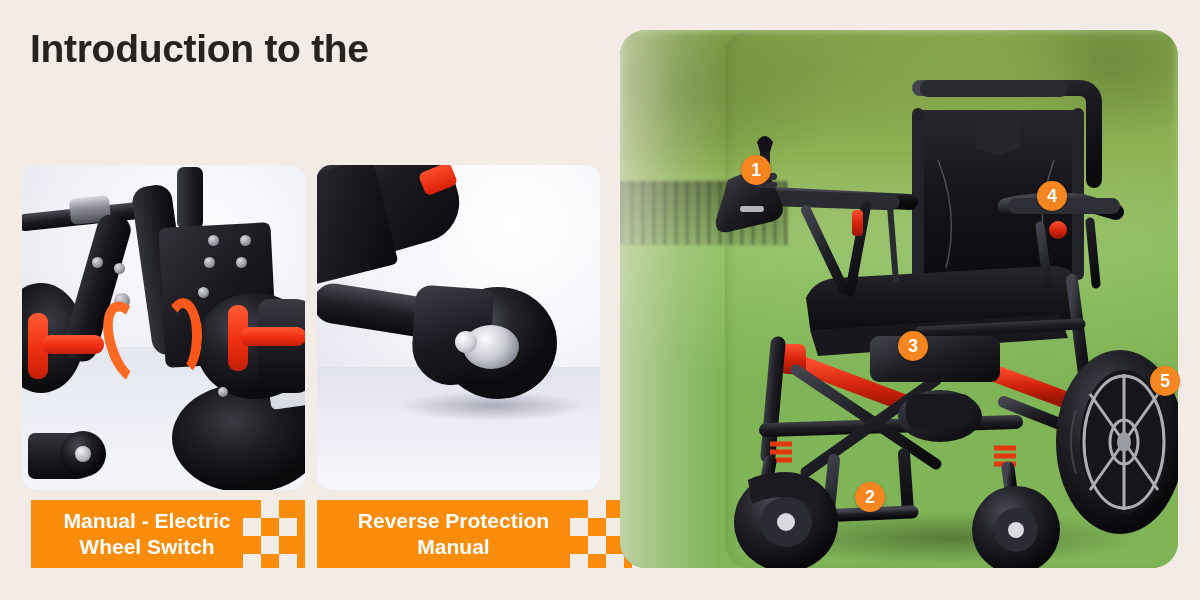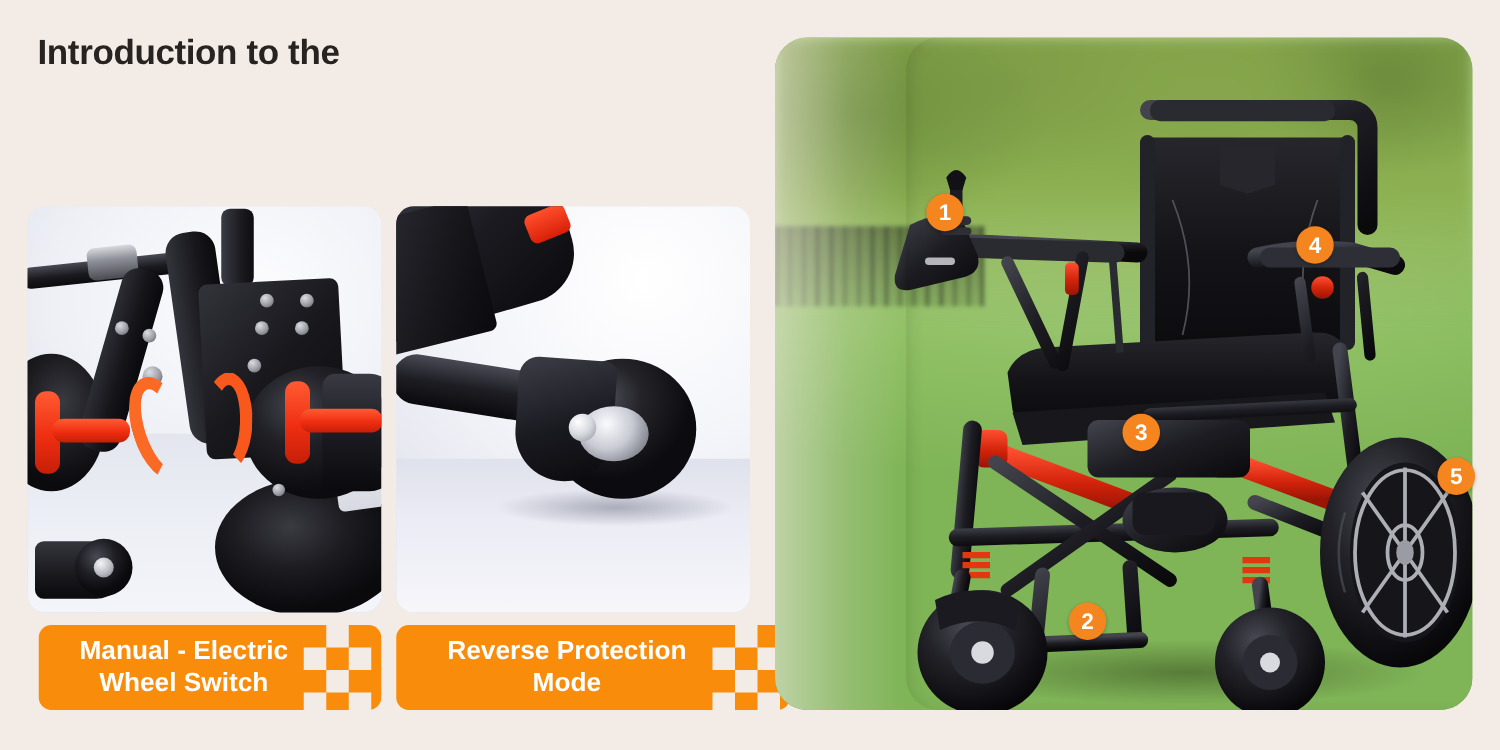--- a/index.html
+++ b/index.html
@@ -7,21 +7,21 @@
   body {
     background:#f3ebe6;
     font-family:"Liberation Sans", sans-serif;
     position:relative;
   }
   .stage { position:absolute; inset:0; }
 
   
   .page-title {
     position:absolute; left:30px; top:24px; width:600px;
-    font-size:28px; font-weight:700; line-height:1.30;
+    font-size:39px; font-weight:700; line-height:1.30;
     color:#262321; letter-spacing:-0.3px;
   }
   .page-title .ln { display:block; white-space:nowrap; }
 
   
   .detail-card {
     position:absolute; top:165px; width:283px; height:325px;
     border-radius:14px; overflow:hidden;
     background:#e9e9ef;
   }
@@ -189,21 +189,21 @@
   }
   .p2-shadow {
     position:absolute; left:80px; top:226px; width:190px; height:30px;
     border-radius:50%;
     background:radial-gradient(closest-side, rgba(70,74,95,.38), rgba(70,74,95,0));
   }
 
   
   .caption {
     position:absolute; top:500px; height:68px;
-    background:#f98c0b; border-radius:10px;
+    background:#f98c0b; border-radius:0;
     display:flex; align-items:center; justify-content:center;
     color:#fff; font-weight:700; font-size:21px; line-height:1.22;
     text-align:center; padding:0 58px 0 16px;
   }
   #caption-1 { left:31px; width:274px; }
   #caption-2 { left:317px; width:315px; }
   .caption .ctxt { display:block; }
   .checker { position:absolute; right:4px; top:0; width:54px; height:68px; }
   .checker i { position:absolute; display:block; background:#f3ebe6; }
   .ck1 { right:22px; top:0;  width:18px; height:18px; }
@@ -342,21 +342,21 @@
         <i class="ck3"></i>
         <i class="ck4"></i>
         <i class="ck5"></i>
         <i class="ck6"></i>
     </span>
   </div>
 
   <div class="caption" id="caption-2">
     <span>
       <span class="ctxt">Reverse Protection</span>
-      <span class="ctxt">Mode</span>
+      <span class="ctxt">Manual</span>
     </span>
     <span class="checker">
       <i class="ck1"></i>
         <i class="ck2"></i>
         <i class="ck3"></i>
         <i class="ck4"></i>
         <i class="ck5"></i>
         <i class="ck6"></i>
     </span>
   </div>

